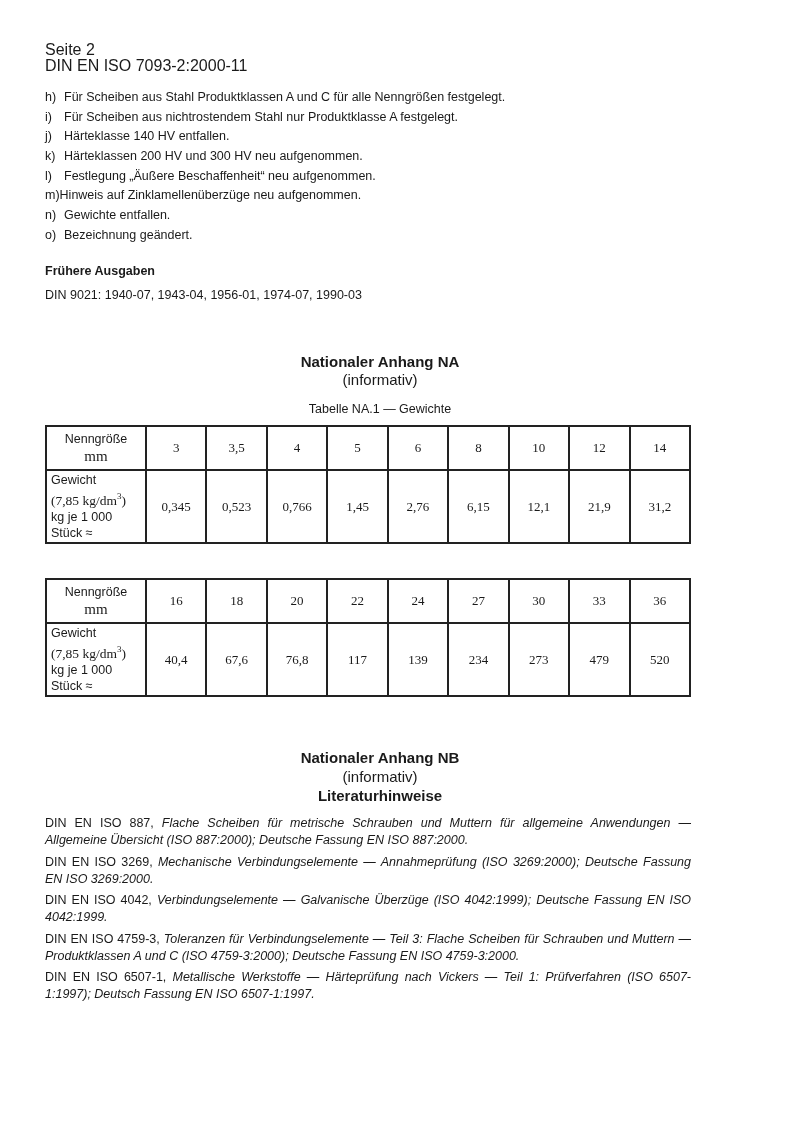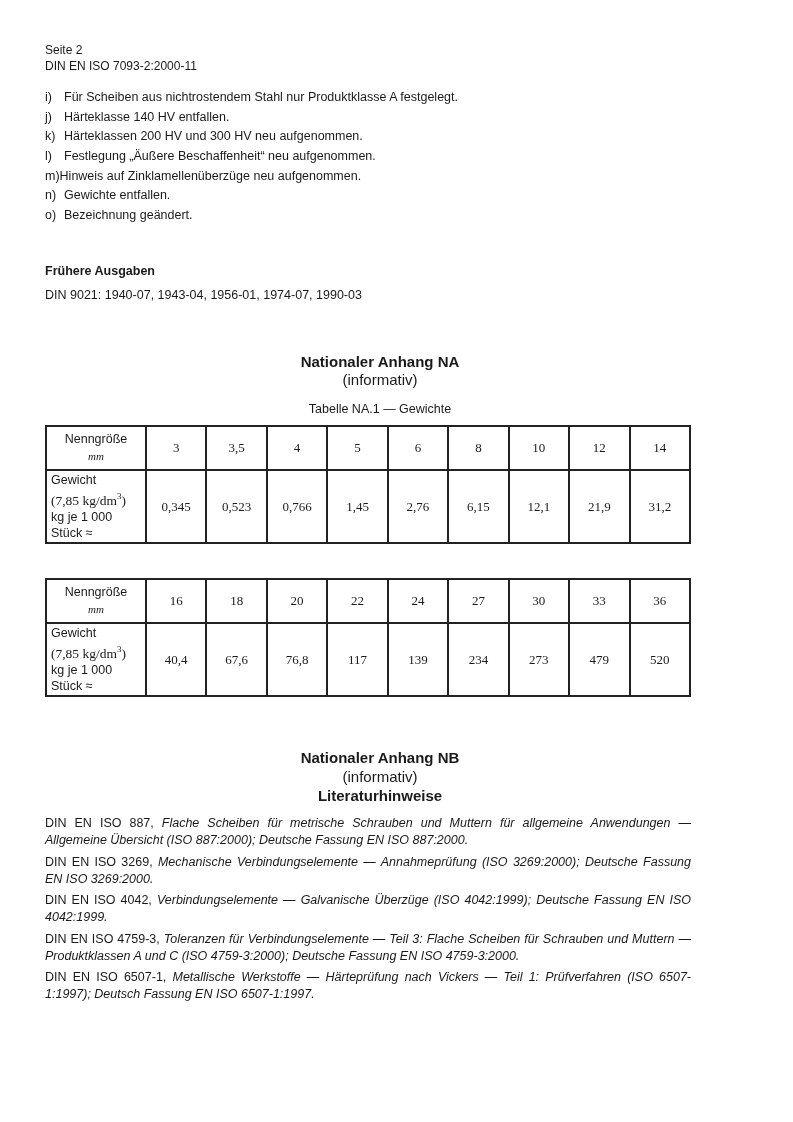--- a/index.html
+++ b/index.html
@@ -1,21 +1,21 @@
 <!DOCTYPE html>
 <html><head>
   <meta charset="utf-8">
   <style>
     html, body { margin: 0; padding: 0; background: #ffffff; }
     body {
       width: 793px; height: 1122px; position: relative; overflow: hidden;
       font-family: "Liberation Sans", sans-serif; color: #1a1a1a;
     }
     .abs { position: absolute; }
-    .hdr { left: 45px; font-size: 12px; line-height: 16px; }
+    .hdr { left: 45px; font-size: 16px; line-height: 16px; }
     .list { left: 45px; top: 88px; width: 660px; font-size: 12.5px; }
     .list .item { height: 19.7px; line-height: 19.7px; white-space: nowrap; }
     .list .lbl { display: inline-block; width: 19px; }
     .sec-title { left: 45px; top: 264px; font-size: 12.5px; font-weight: bold; text-align: right; }
     .sec-text { left: 45px; top: 288px; font-size: 12.5px; }
     .center { left: 12px; width: 736px; text-align: center; }
     .annex-h { font-size: 15px; font-weight: bold; line-height: 18px; }
     .annex-sub { font-size: 15px; line-height: 18px; }
     .tbl-title { font-size: 12.5px; font-weight: normal; }
     table.wt {
@@ -23,34 +23,35 @@
       table-layout: fixed;
     }
     table.wt td {
       border: 2px solid #222; text-align: center; vertical-align: middle;
       font-family: "Liberation Serif", serif; font-size: 13px; padding: 0;
     }
     table.wt td.first { width: 98px; font-family: "Liberation Sans", sans-serif; font-size: 12.5px; }
     table.wt tr.head td { height: 42px; }
     table.wt tr.body td { height: 71px; }
     .hcell .l1 { display: block; line-height: 16px; }
-    .hcell .l2 { display: block; font-family: "Liberation Serif", serif; font-size: 11px; line-height: 18px; font-style: italic; }
+    .hcell .l2 { display: block; font-family: "Liberation Serif", serif; font-size: 15px; line-height: 18px; }
     .bcell { text-align: left !important; padding-left: 4px !important; line-height: 16px; }
     .bcell .serif { font-family: "Liberation Serif", serif; font-size: 13.5px; }
     .refs { left: 45px; top: 815px; width: 646px; font-size: 12.5px; line-height: 17px; }
     .ref { margin-bottom: 4.5px; text-align: justify; }
     .ref i { }
   </style>
 </head>
 <body>
 
 <div class="abs hdr" style="top:42px;">Seite 2</div>
 <div class="abs hdr" style="top:58px;">DIN EN ISO 7093-2:2000-11</div>
 
 <div class="abs list">
+  <div class="item"><span class="lbl">h)</span><span>Für Scheiben aus Stahl Produktklassen A und C für alle Nenngrößen festgelegt.</span></div>
   <div class="item"><span class="lbl">i)</span><span>Für Scheiben aus nichtrostendem Stahl nur Produktklasse A festgelegt.</span></div>
   <div class="item"><span class="lbl">j)</span><span>Härteklasse 140 HV entfallen.</span></div>
   <div class="item"><span class="lbl">k)</span><span>Härteklassen 200 HV und 300 HV neu aufgenommen.</span></div>
   <div class="item"><span class="lbl">l)</span><span>Festlegung „Äußere Beschaffenheit“ neu aufgenommen.</span></div>
   <div class="item"><span>m)</span><span>Hinweis auf Zinklamellenüberzüge neu aufgenommen.</span></div>
   <div class="item"><span class="lbl">n)</span><span>Gewichte entfallen.</span></div>
   <div class="item"><span class="lbl">o)</span><span>Bezeichnung geändert.</span></div>
 </div>
 
 <div class="abs sec-title">Frühere Ausgaben</div>

